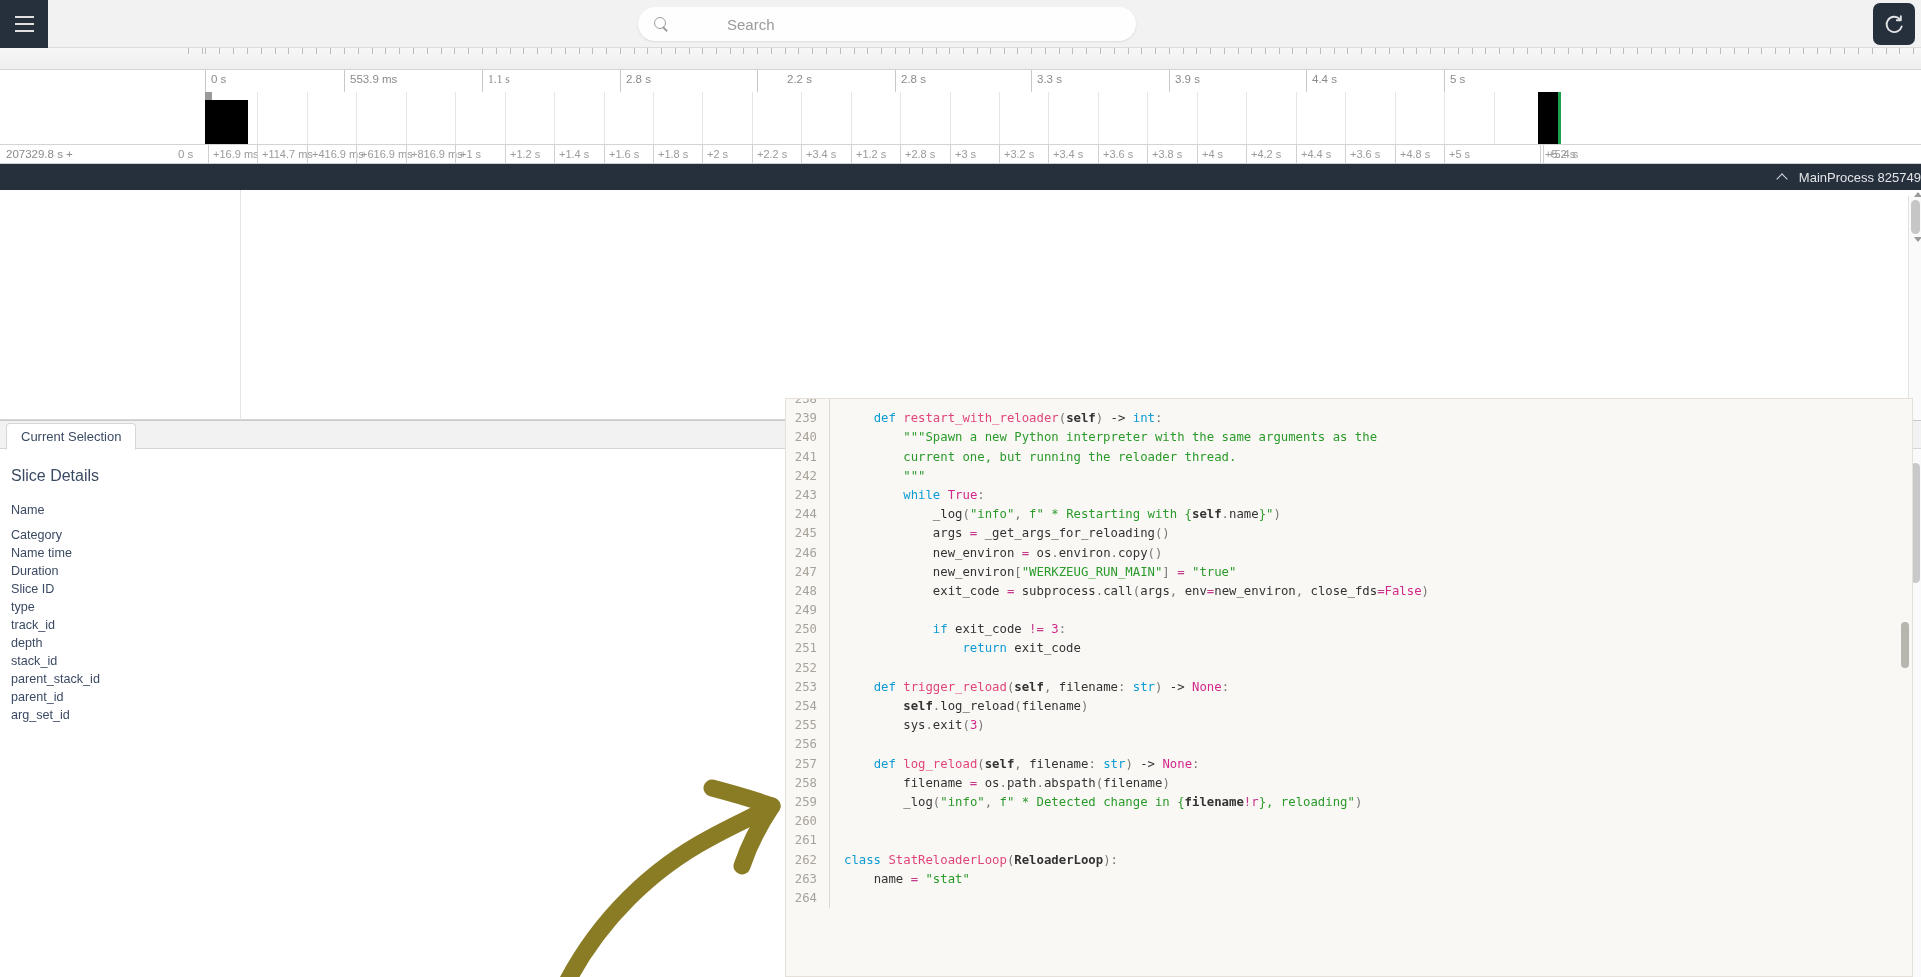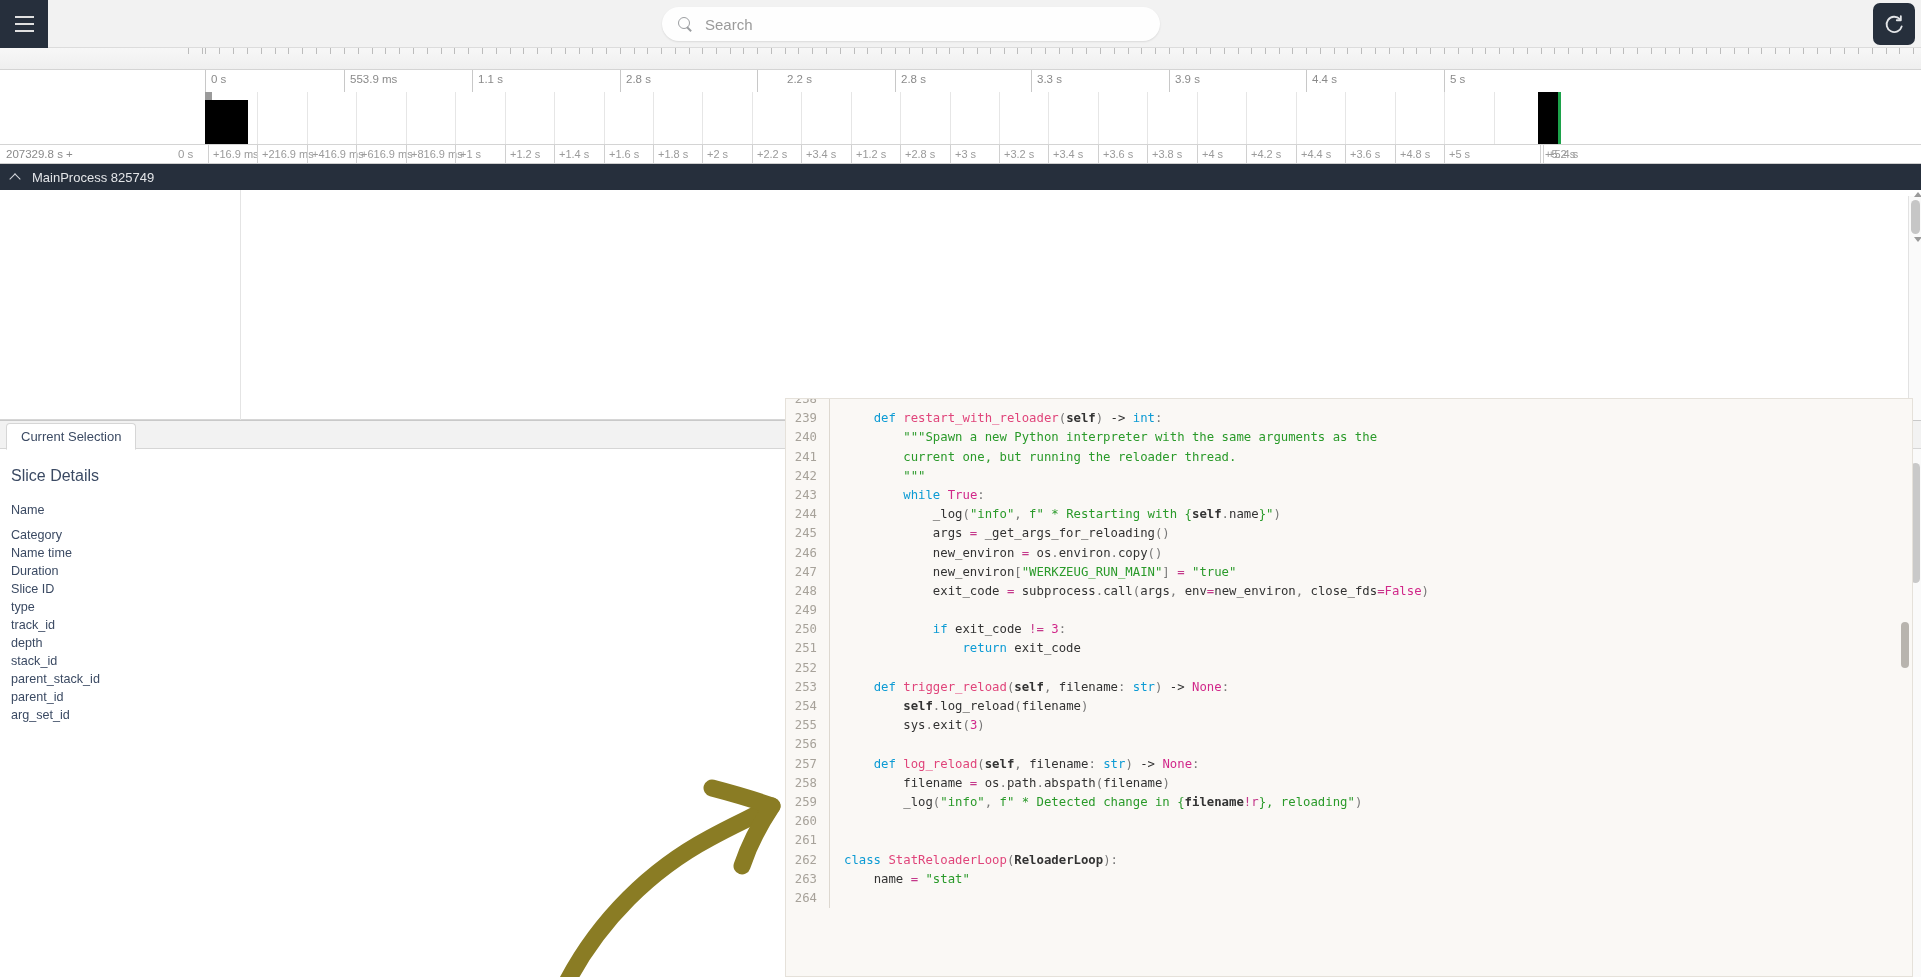--- a/index.html
+++ b/index.html
@@ -18,24 +18,25 @@
     position: absolute; left: 0; top: 0; width: 48px; height: 48px;
     background: #262f3c; display: flex; align-items: center; justify-content: center;
     cursor: pointer;
   }
   #sidebar-toggle .bar {
     width: 19px; height: 2px; background: #e0e0e0; margin: 2.4px 0; display: block;
   }
   #sidebar-toggle .stack { display: flex; flex-direction: column; }
 
   #omnibox {
-    position: absolute; left: 662px; top: 7px; width: 498px; height: 34px;
+    position: absolute; left: 638px; top: 7px; width: 498px; height: 34px;
     background: #fefefe; border-radius: 18px;
     display: flex; align-items: center; padding-left: 16px;
     box-shadow: 0 1px 2px rgba(0,0,0,0.10);
+    gap: 46px;
   }
   #omnibox .mag {
     width: 15px; height: 15px; margin-right: 12px; flex: 0 0 auto;
     position: relative; opacity: .62;
   }
   #omnibox .mag::before {
     content: ""; position: absolute; left: 0; top: 0;
     width: 10px; height: 10px; border: 1.6px solid #5f6368; border-radius: 50%;
   }
   #omnibox .mag::after {
@@ -103,21 +104,21 @@
     font-size: 11.5px; color: #8a8a8a; border: none;
   }
   #offsets-row .zero {
     position: absolute; top: 0; height: 19px; line-height: 19px;
     font-size: 11.5px; color: #9a9a9a; border: none;
   }
 
   
   #process-row {
     position: absolute; left: 0; top: 164px; width: 1921px; height: 26px;
-    background: #262f3c; display: flex; align-items: center;
+    background: #262f3c; display: flex; align-items: center; justify-content: flex-end;
   }
   #process-row .chev {
     margin-left: 10px; margin-right: 10px; width: 12px; height: 12px;
     position: relative; flex: 0 0 auto;
   }
   #process-row .chev::before {
     content: ""; position: absolute; left: 1px; top: 4px;
     width: 7px; height: 7px;
     border-left: 1.7px solid #d6d9de; border-top: 1.7px solid #d6d9de;
     transform: rotate(45deg);
@@ -401,21 +402,21 @@
         <div class="minor" style="left: 1858px;"></div>
         <div class="minor" style="left: 1871.8px;"></div>
         <div class="minor" style="left: 1885.6px;"></div>
         <div class="minor" style="left: 1899.4px;"></div>
         <div class="minor" style="left: 1913.2px;"></div>
       </div>
   </div>
   <div id="ruler-labels">
       <div class="maj" style="left: 205px;">0 s</div>
       <div class="maj" style="left: 344px;">553.9 ms</div>
-      <div class="maj" style="left: 472px;">1.1 s</div>
+      <div class="maj" style="left: 482px; font-family: Liberation Serif, serif;">1.1 s</div>
       <div class="maj" style="left: 620px;">2.8 s</div>
       <div class="maj" style="left: 757px; padding-left: 29px;">2.2 s</div>
       <div class="maj" style="left: 895px;">2.8 s</div>
       <div class="maj" style="left: 1031px;">3.3 s</div>
       <div class="maj" style="left: 1169px;">3.9 s</div>
       <div class="maj" style="left: 1306px;">4.4 s</div>
       <div class="maj" style="left: 1444px;">5 s</div>
     </div>
 
   <div id="track-canvas">
@@ -450,21 +451,21 @@
       <div class="overview-bar" style="left: 205px; width: 7px; background: rgb(154, 154, 154);"></div>
       <div class="overview-bar" style="left: 205px; width: 43px; background: rgb(0, 0, 0); top: 8px; height: 44px;"></div>
       <div class="overview-bar" style="left: 1538px; width: 20px; background: rgb(0, 0, 0);"></div>
       <div class="overview-bar" style="left: 1558px; width: 3px; background: rgb(28, 162, 74);"></div>
     </div>
 
   <div id="offsets-row">
     <span class="basis">207329.8 s +</span>
     <span class="zero" style="left:178px">0 s</span>
   <span class="off" style="left: 208px;">+16.9 ms</span>
-      <span class="off" style="left: 257px;">+216.9 ms</span>
+      <span class="off" style="left: 257px;">+114.7 ms</span>
       <span class="off" style="left: 307px;">+416.9 ms</span>
       <span class="off" style="left: 356px;">+616.9 ms</span>
       <span class="off" style="left: 406px;">+816.9 ms</span>
       <span class="off" style="left: 455px;">+1 s</span>
       <span class="off" style="left: 505px;">+1.2 s</span>
       <span class="off" style="left: 554px;">+1.4 s</span>
       <span class="off" style="left: 604px;">+1.6 s</span>
       <span class="off" style="left: 653px;">+1.8 s</span>
       <span class="off" style="left: 702px;">+2 s</span>
       <span class="off" style="left: 752px;">+2.2 s</span>

